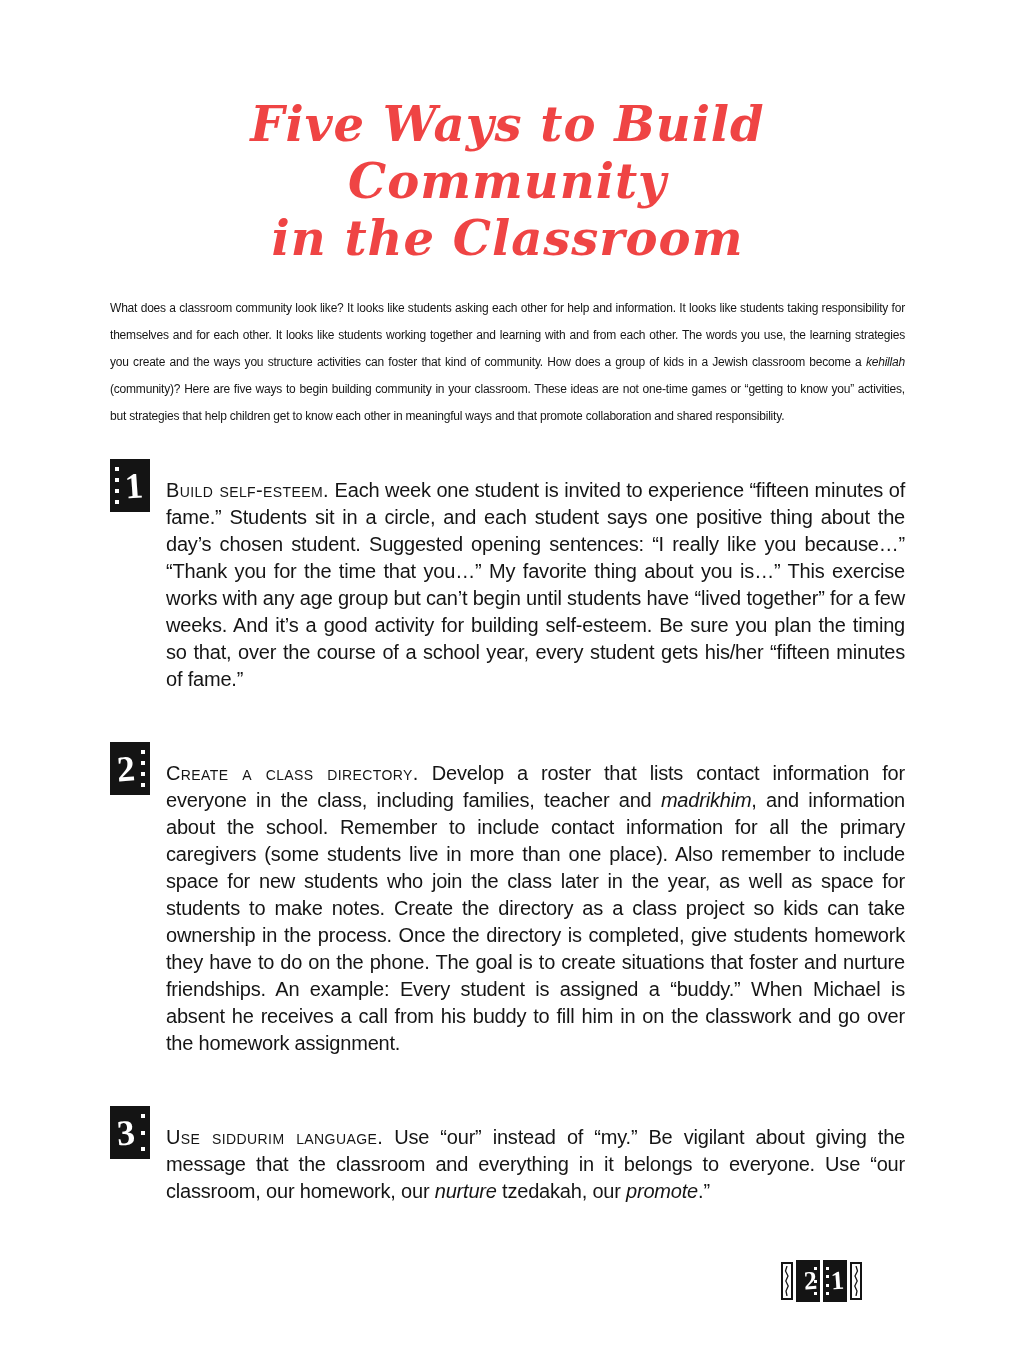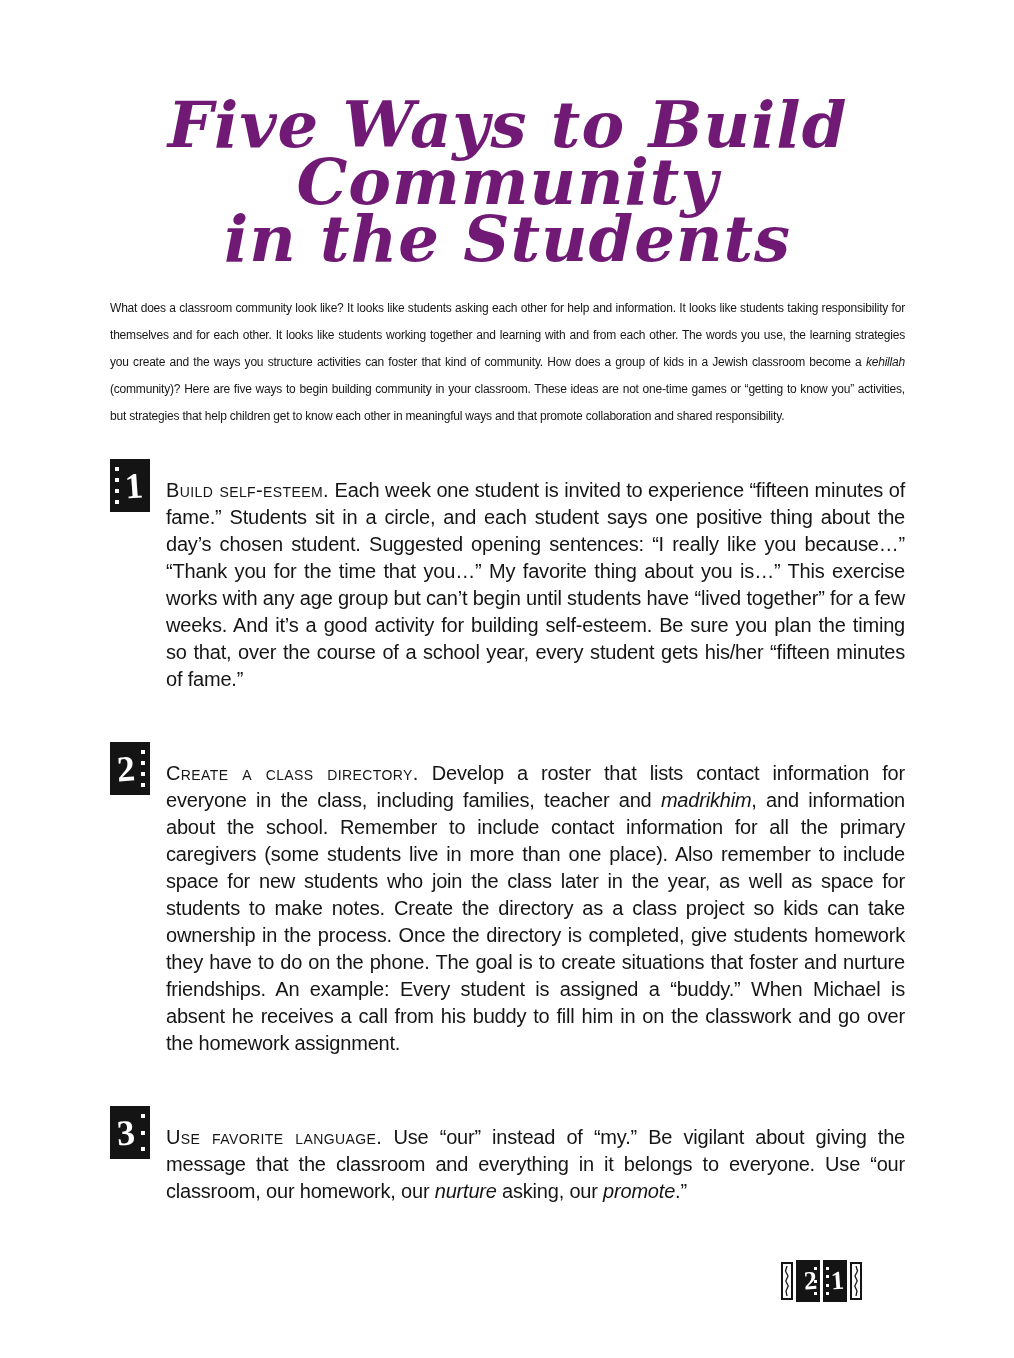--- a/index.html
+++ b/index.html
@@ -13,24 +13,24 @@
     padding: 96px 109px 0 110px;
     overflow: hidden;
     font-family: "Liberation Sans", sans-serif;
     color: #151515;
   }
   .title {
     text-align: center;
     font-family: "DejaVu Serif", serif;
     font-style: italic;
     font-weight: 600;
-    font-size: 64px;
+    font-size: 48px;
     line-height: 57px;
     letter-spacing: 1px;
-    color: #701a75;
+    color: #ef4444;
   }
   .intro {
     margin-top: 28px;
     font-size: 12px;
     line-height: 27px;
     letter-spacing: -0.2px;
     text-align: justify;
   }
   .section {
     display: flex;
@@ -131,21 +131,21 @@
   .tile-num .tdots i { display:block; width:3px; height:3px; background:#fff; }
   .tile-num .glyph { transform: rotate(-4deg); margin-left: 4px; }
 </style>
 </head>
 <body>
 
 <div class="page">
 
   <div class="title">
     <div>Five Ways to Build Community</div>
-    <div>in the Students</div>
+    <div>in the Classroom</div>
   </div>
 
   <p class="intro"><span>What does a classroom community look like? It looks like students asking each other for help and information. It looks like students taking responsibility for themselves and for each other. It looks like students working together and learning with and from each other. The words you use, the learning strategies you create and the ways you structure activities can foster that kind of community. How does a group of kids in a Jewish classroom become a </span><span class="italic">kehillah</span><span> (community)? Here are five ways to begin building community in your classroom. These ideas are not one-time games or “getting to know you” activities, but strategies that help children get to know each other in meaningful ways and that promote collaboration and shared responsibility.</span></p>
 
   <div class="section">
     <div class="badge dots-left">
       <span class="dots">
           <i></i>
           <i></i>
           <i></i>
@@ -171,21 +171,21 @@
 
   <div class="section">
     <div class="badge dots-right">
       <span class="dots">
           <i></i>
           <i></i>
           <i></i>
         </span>
       <span class="num">3</span>
     </div>
-    <p class="section-text"><span class="lead">Use favorite language.</span><span><span> Use “our” instead of “my.” Be vigilant about giving the message that the classroom and everything in it belongs to everyone. Use “our classroom, our homework, our </span><span class="italic">nurture</span><span> asking, our </span><span class="italic">promote</span><span>.”</span></span></p>
+    <p class="section-text"><span class="lead">Use siddurim language.</span><span><span> Use “our” instead of “my.” Be vigilant about giving the message that the classroom and everything in it belongs to everyone. Use “our classroom, our homework, our </span><span class="italic">nurture</span><span> tzedakah, our </span><span class="italic">promote</span><span>.”</span></span></p>
   </div>
 
   <div class="footer" aria-label="page 21">
     <span class="tile-deco">
       <svg width="6" height="30" viewBox="0 0 6 30">
           <path d="M3 0 L1.5 5 L4 10 L1.8 15 L4.2 20 L2 25 L3 30" stroke="#141414" stroke-width="1.3" fill="none"></path>
         </svg>
     </span>
     <span class="tile-num">
       <span class="glyph">2</span>

